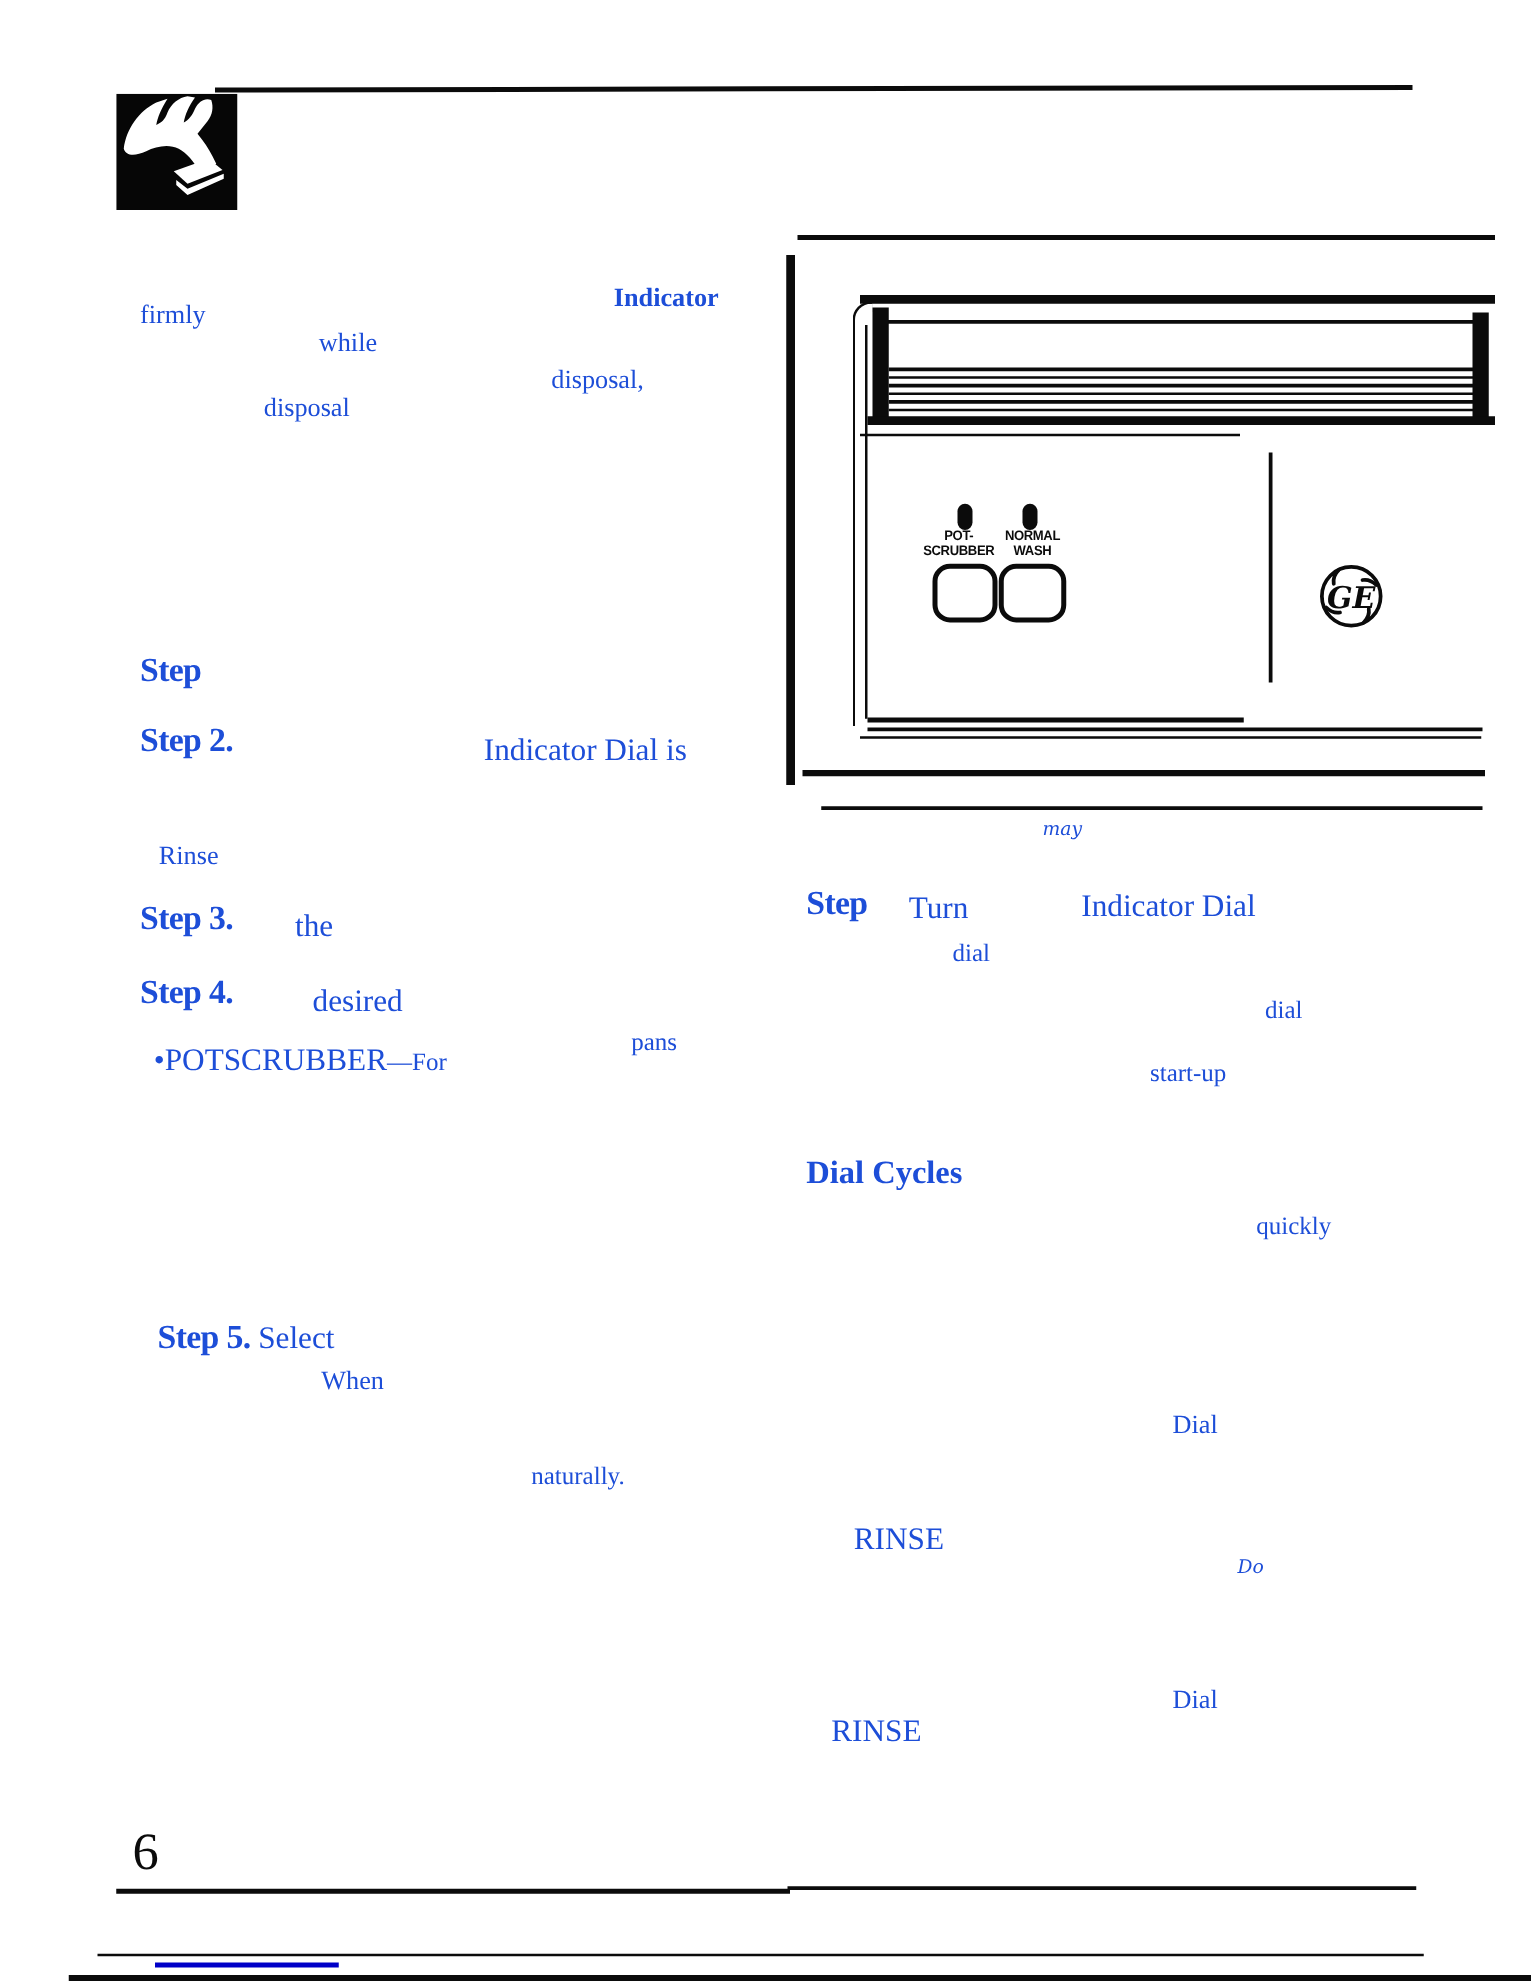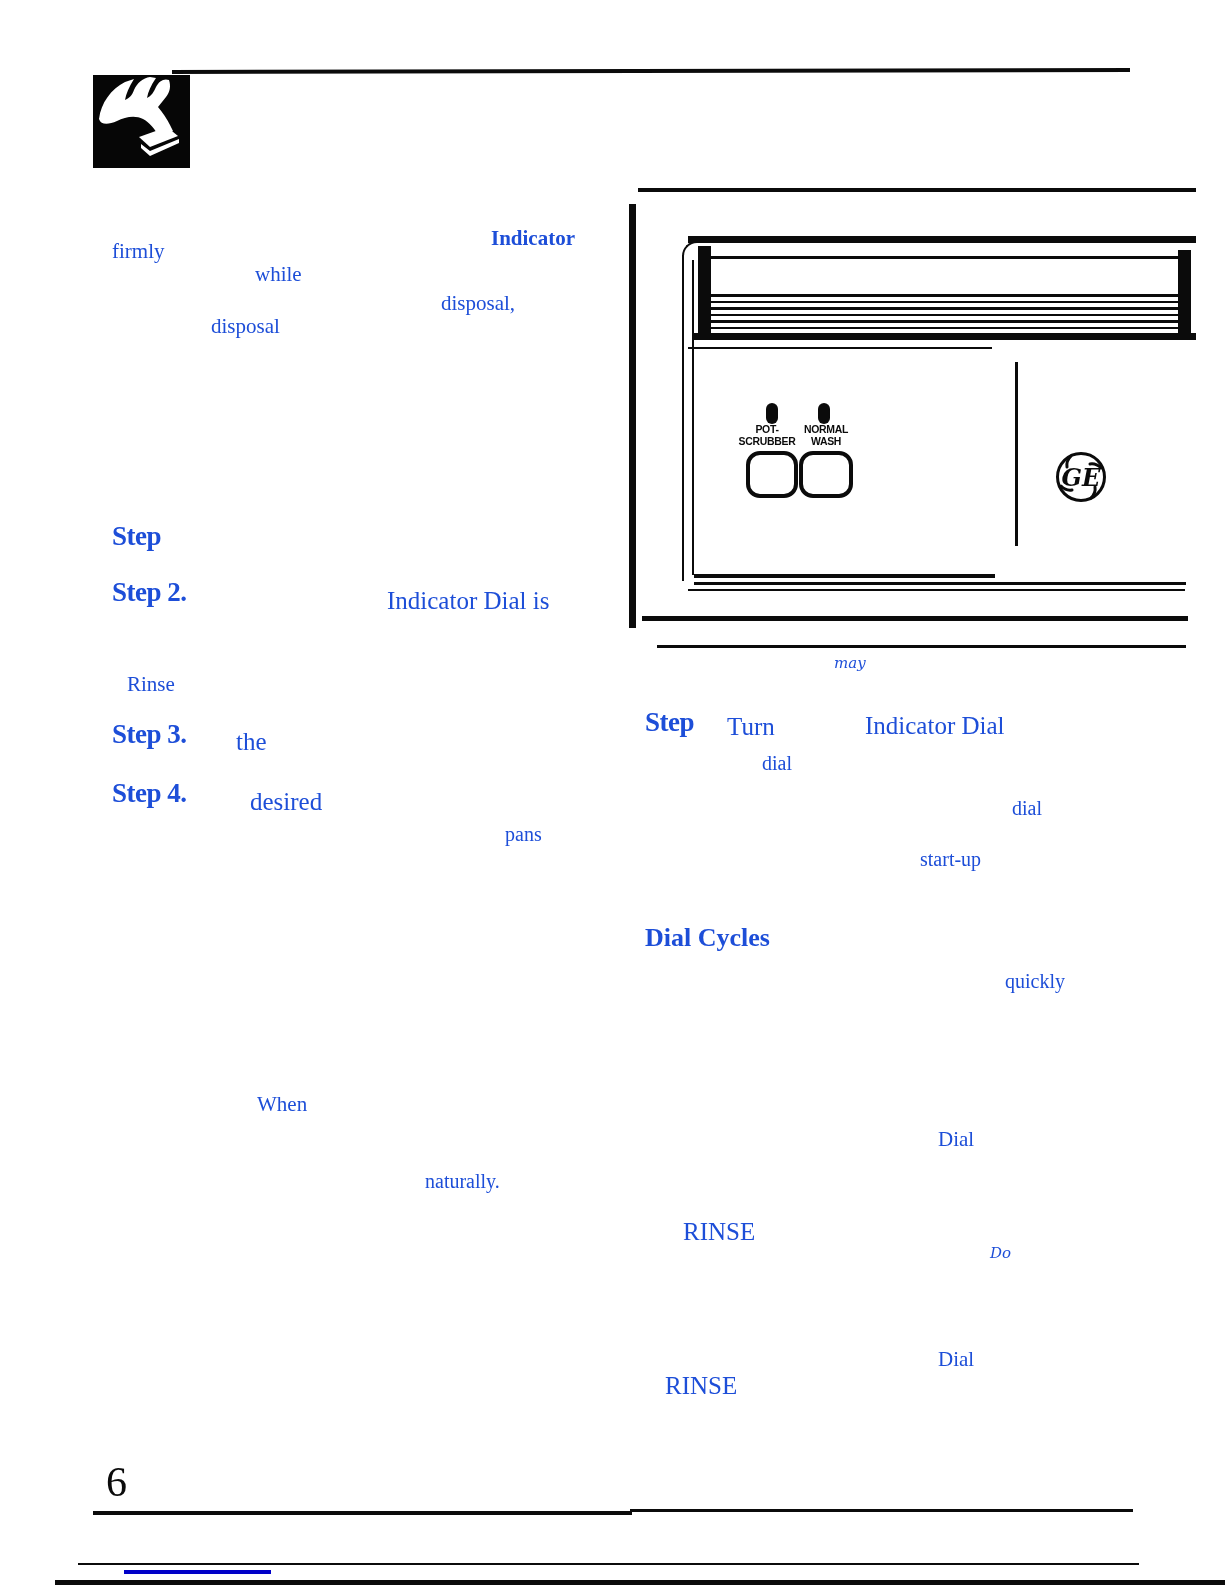--- a/index.html
+++ b/index.html
@@ -112,22 +112,28 @@
   <span class="frag b27" style="left:112px;top:578px;">Step 2.</span>
   <span class="frag b20" style="left:387px;top:587px;">Indicator Dial is</span>
   <span class="frag rg21" style="left:127px;top:673px;">Rinse</span>
 
   <span class="frag b27" style="left:112px;top:720px;">Step 3.</span>
   <span class="frag b20" style="left:236px;top:728px;">the</span>
 
   <span class="frag b27" style="left:112px;top:779px;">Step 4.</span>
   <span class="frag b20" style="left:250px;top:788px;">desired</span>
 
+  <span class="frag" style="left:107px;top:817px;">
+    <span class="b20">•POTSCRUBBER</span><span class="rg20">—For</span>
+  </span>
   <span class="frag rg20" style="left:505px;top:823px;">pans</span>
 
+  <span class="frag" style="left:110px;top:1037px;">
+    <span class="b27">Step 5.</span><span class="b20" style="margin-left:6px;">Select</span>
+  </span>
   <span class="frag rg21" style="left:257px;top:1093px;">When</span>
   <span class="frag rg20" style="left:425px;top:1170px;">naturally.</span>
 
   <span class="frag it15" style="left:834px;top:655px;">may</span>
   <span class="frag b27" style="left:645px;top:708px;">Step</span>
   <span class="frag b20" style="left:727px;top:713px;">Turn</span>
   <span class="frag b20" style="left:865px;top:712px;">Indicator Dial</span>
   <span class="frag rg20" style="left:762px;top:752px;">dial</span>
   <span class="frag rg20" style="left:1012px;top:797px;">dial</span>
   <span class="frag rg20" style="left:920px;top:848px;">start-up</span>

